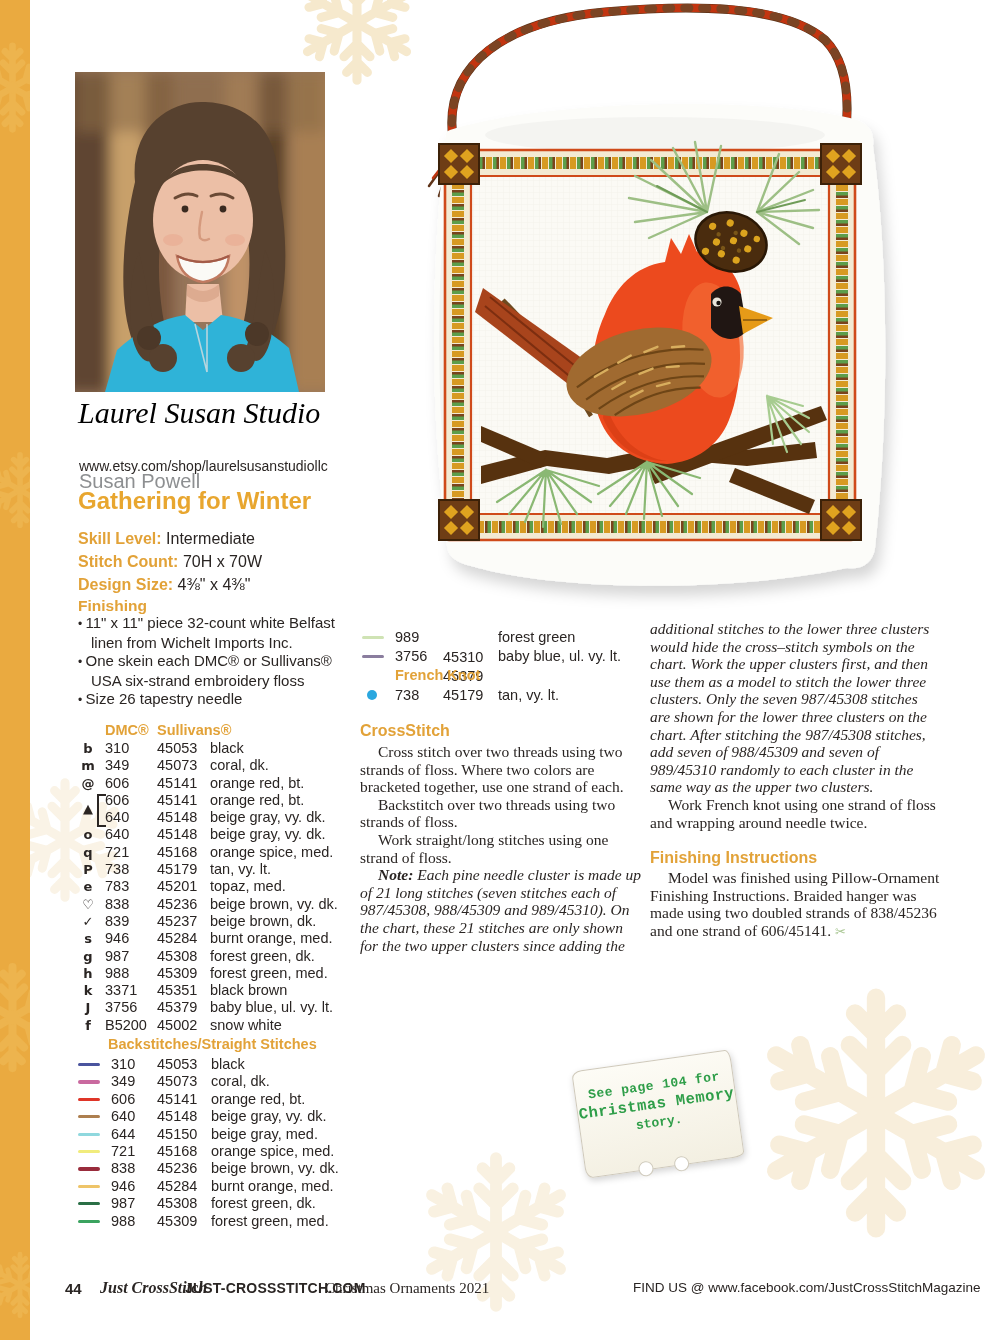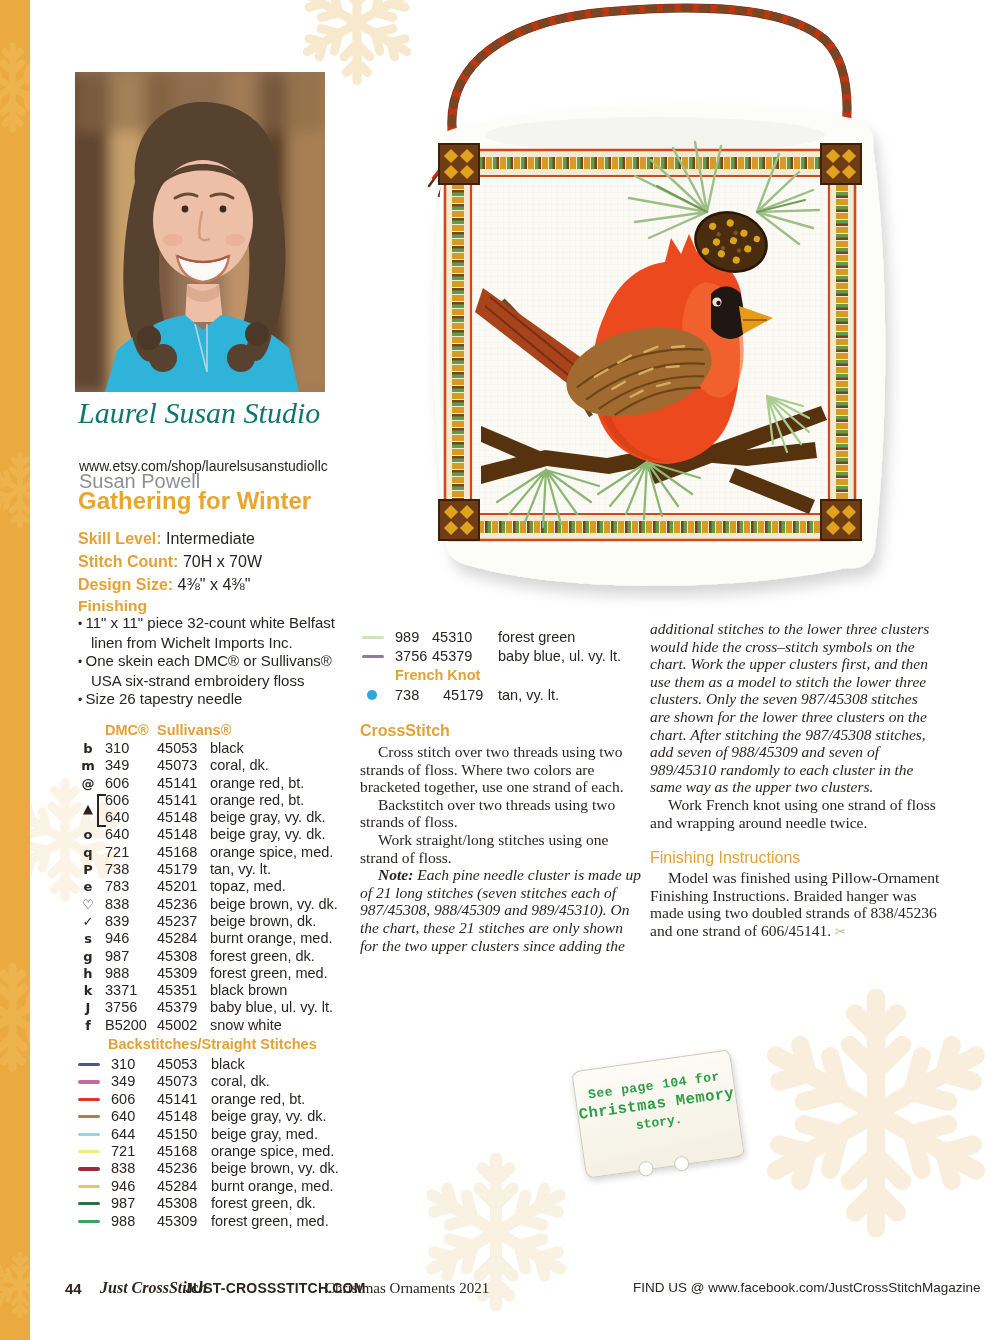--- a/index.html
+++ b/index.html
@@ -4,21 +4,21 @@
 <style>
   html,body{margin:0;padding:0;background:#fff;}
   .page{position:relative;width:997px;height:1340px;background:#ffffff;overflow:hidden;
         font-family:"Liberation Sans",sans-serif;color:#2a2523;}
   .z0{z-index:0;}
 
   
   .strip{position:absolute;left:0;top:0;width:30px;height:1340px;background:#EAAA40;overflow:hidden;z-index:1;}
   .snow{position:absolute;pointer-events:none;}
   .studio-name{position:absolute;left:78px;top:396px;font-family:"Liberation Serif",serif;
-      font-style:italic;font-size:30px;color:#0f766e;z-index:2;}
+      font-style:italic;font-size:30px;color:#000000;z-index:2;}
   .person{position:absolute;left:79px;top:430px;font-size:20px;color:#8d8f91;z-index:2;margin-top:40px;}
   .url{position:absolute;left:79px;top:458px;font-size:14px;color:#2a2523;z-index:2;}
   .title{position:absolute;left:78px;top:487px;font-size:24px;font-weight:bold;color:#E8A62F;z-index:2;}
 
   .specs{position:absolute;left:78px;top:527px;font-size:16px;line-height:23px;z-index:2;}
   .specs b{color:#E2A238;font-weight:bold;}
 
   .mat-head{position:absolute;left:78px;top:597px;font-size:15.5px;font-weight:bold;color:#E2A238;z-index:2;}
   .materials{position:absolute;left:78px;top:614px;width:272px;font-size:15px;line-height:18.6px;
       margin:0;padding:0;list-style:none;z-index:2;}
@@ -45,33 +45,33 @@
   .bs-head{position:absolute;left:108px;top:1036px;font-size:14.5px;font-weight:bold;color:#E2A238;z-index:2;}
   #bs-rows{position:absolute;left:78px;top:1056px;width:290px;z-index:2;}
   .bsrow{position:relative;height:17.4px;font-size:14.5px;}
   .bsrow .sw{position:absolute;left:0;top:7px;width:22px;height:3.2px;border-radius:2px;}
   .bsrow .dot{position:absolute;left:5px;top:3px;width:10px;height:10px;border-radius:50%;}
   .bsrow .dmc{position:absolute;left:33px;}
   .bsrow .sul{position:absolute;left:79px;}
   .bsrow .nm{position:absolute;left:133px;white-space:nowrap;}
   #bs-rows2{position:absolute;left:362px;top:629px;width:290px;z-index:2;}
   #bs-rows2 .bsrow{height:18.5px;}
-  #bs-rows2 .dmc{left:33px;} #bs-rows2 .sul{left:70px;} #bs-rows2 .nm{left:136px;}
+  #bs-rows2 .dmc{left:33px;} #bs-rows2 .sul{left:81px;margin-top:20px;} #bs-rows2 .nm{left:136px;}
   .fk-head{position:absolute;left:395px;top:667px;font-size:14.5px;font-weight:bold;color:#E2A238;z-index:2;}
   #fk-row{position:absolute;left:362px;top:687px;width:290px;z-index:2;}
 
   .instr-head{position:absolute;left:360px;top:722px;font-size:16px;font-weight:bold;color:#E2A238;z-index:2;}
   .serifcol{position:absolute;font-family:"Liberation Serif",serif;font-size:15.5px;line-height:17.6px;z-index:2;}
   .serifcol p{margin:0;text-indent:18px;}
   .serifcol p.noindent{text-indent:0;}
   .ital{font-style:italic;}
   .notelead{font-weight:bold;font-style:italic;}
   #col2-text{left:360px;top:743px;width:284px;}
   #col3-text{left:650px;top:620px;width:290px;}
-  .fin-head{position:absolute;left:650px;top:849px;font-size:16px;font-weight:normal;color:#E2A238;z-index:2;}
+  .fin-head{position:absolute;left:650px;top:849px;font-size:16px;font-weight:bold;color:#E2A238;z-index:2;}
   #fin-text{left:650px;top:869px;width:290px;}
   .endmark{color:#a9c793;font-size:13px;font-style:normal;}
 
   
   .notecard{position:absolute;left:578px;top:1060px;width:158px;height:106px;z-index:2;
       background:linear-gradient(175deg,#fdfcf6,#f3efe1);
       border:1px solid #cfc9ba;border-radius:10px 5px 12px 7px / 7px 12px 5px 10px;
       transform:rotate(-8deg);box-shadow:1px 3px 7px rgba(0,0,0,0.18);
       text-align:center;font-family:"Liberation Mono",monospace;color:#2F9E49;}
   .notecard .n1{margin-top:17px;font-size:13px;font-weight:bold;letter-spacing:0.5px;}

